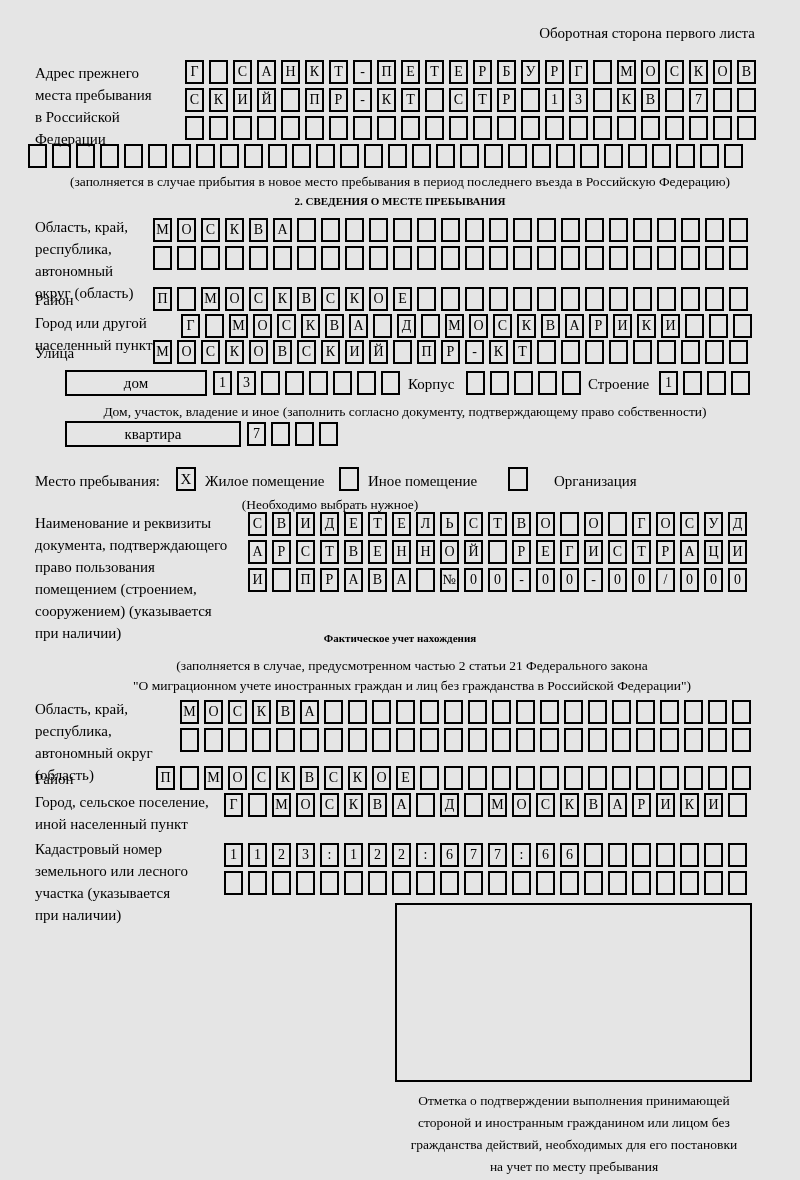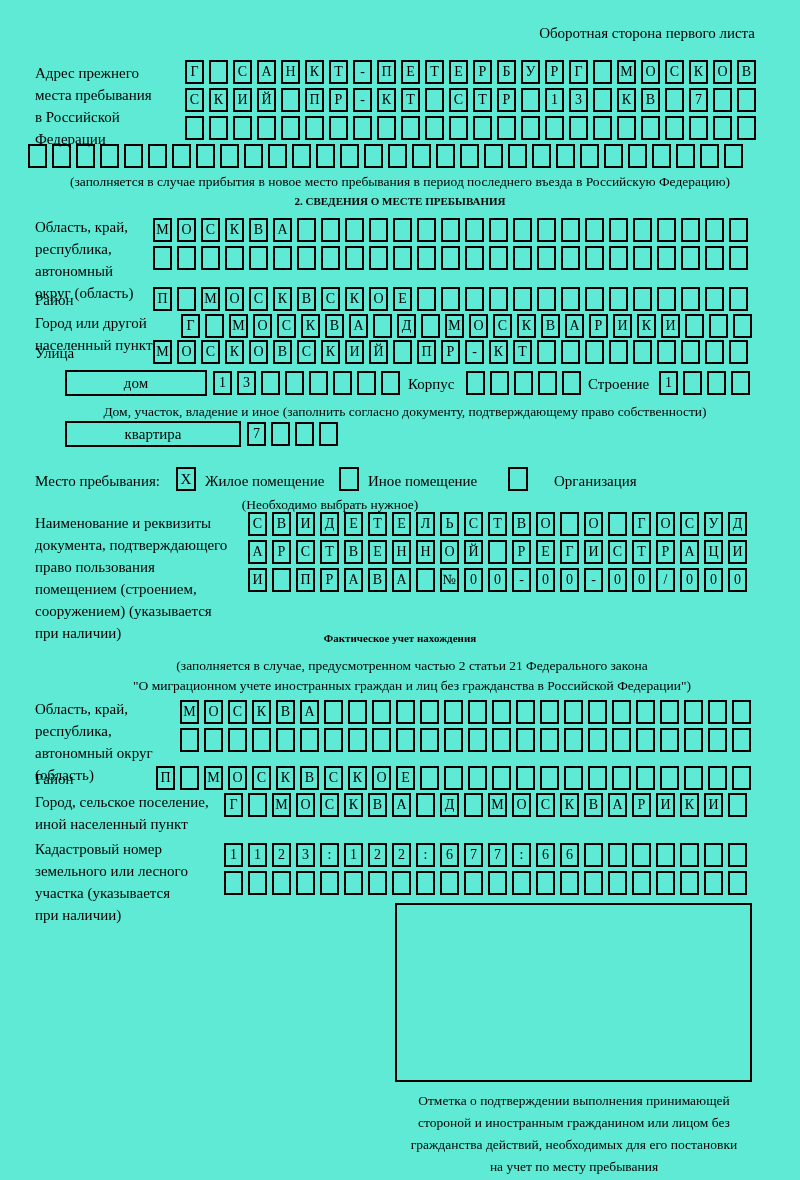--- a/index.html
+++ b/index.html
@@ -1,17 +1,17 @@
 <!DOCTYPE html>
 <html><head>
 <meta charset="utf-8">
 <style>
   html,body { margin:0; padding:0; background:#fff; }
   .page {
-    position:relative; width:800px; height:1180px; background:#5eead4;
+    position:relative; width:800px; height:1180px; background:#e5e5e5;
     color:#000; font-family:"Liberation Serif", serif; overflow:hidden;
   }
   .abs { position:absolute; }
   .lbl { font-size:15px; line-height:22px; white-space:pre-line; }
   .note { font-size:13.5px; line-height:20px; white-space:pre-line;text-align:center; }
   .hdr { font-size:11px; font-weight:bold; }
   .center { text-align:center; }
   .right { text-align:right; }
   .cellrow { display:flex; gap:5px; }
   .cell {

